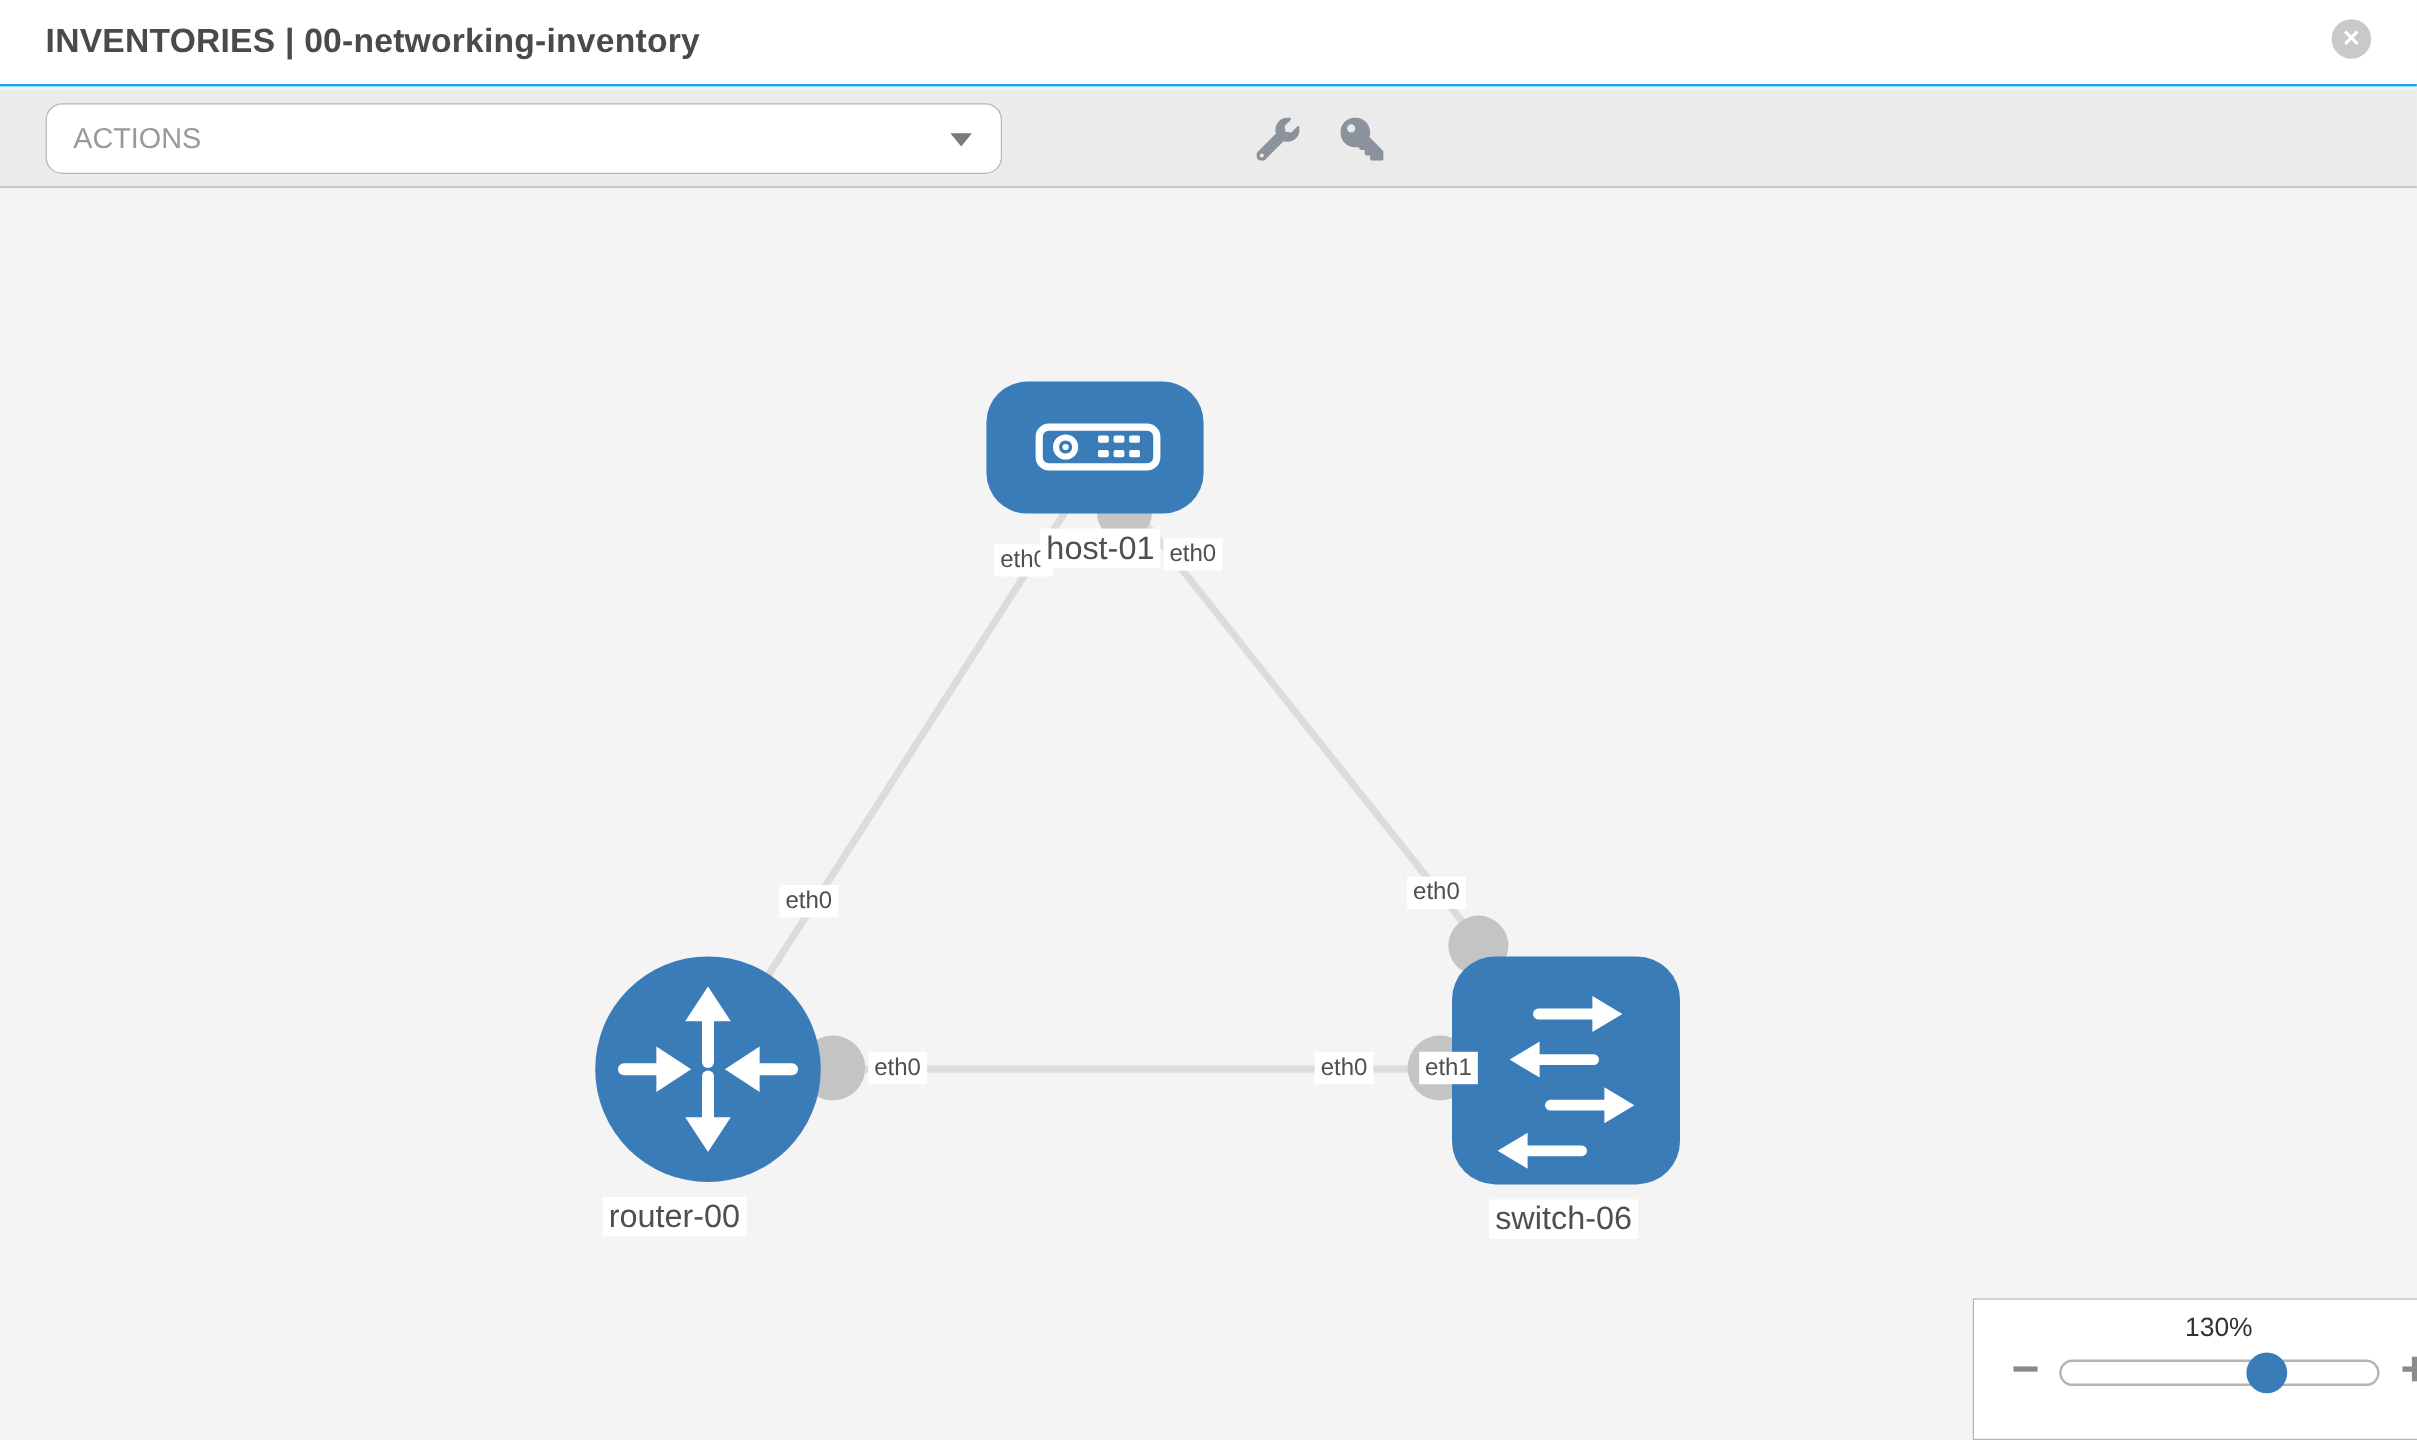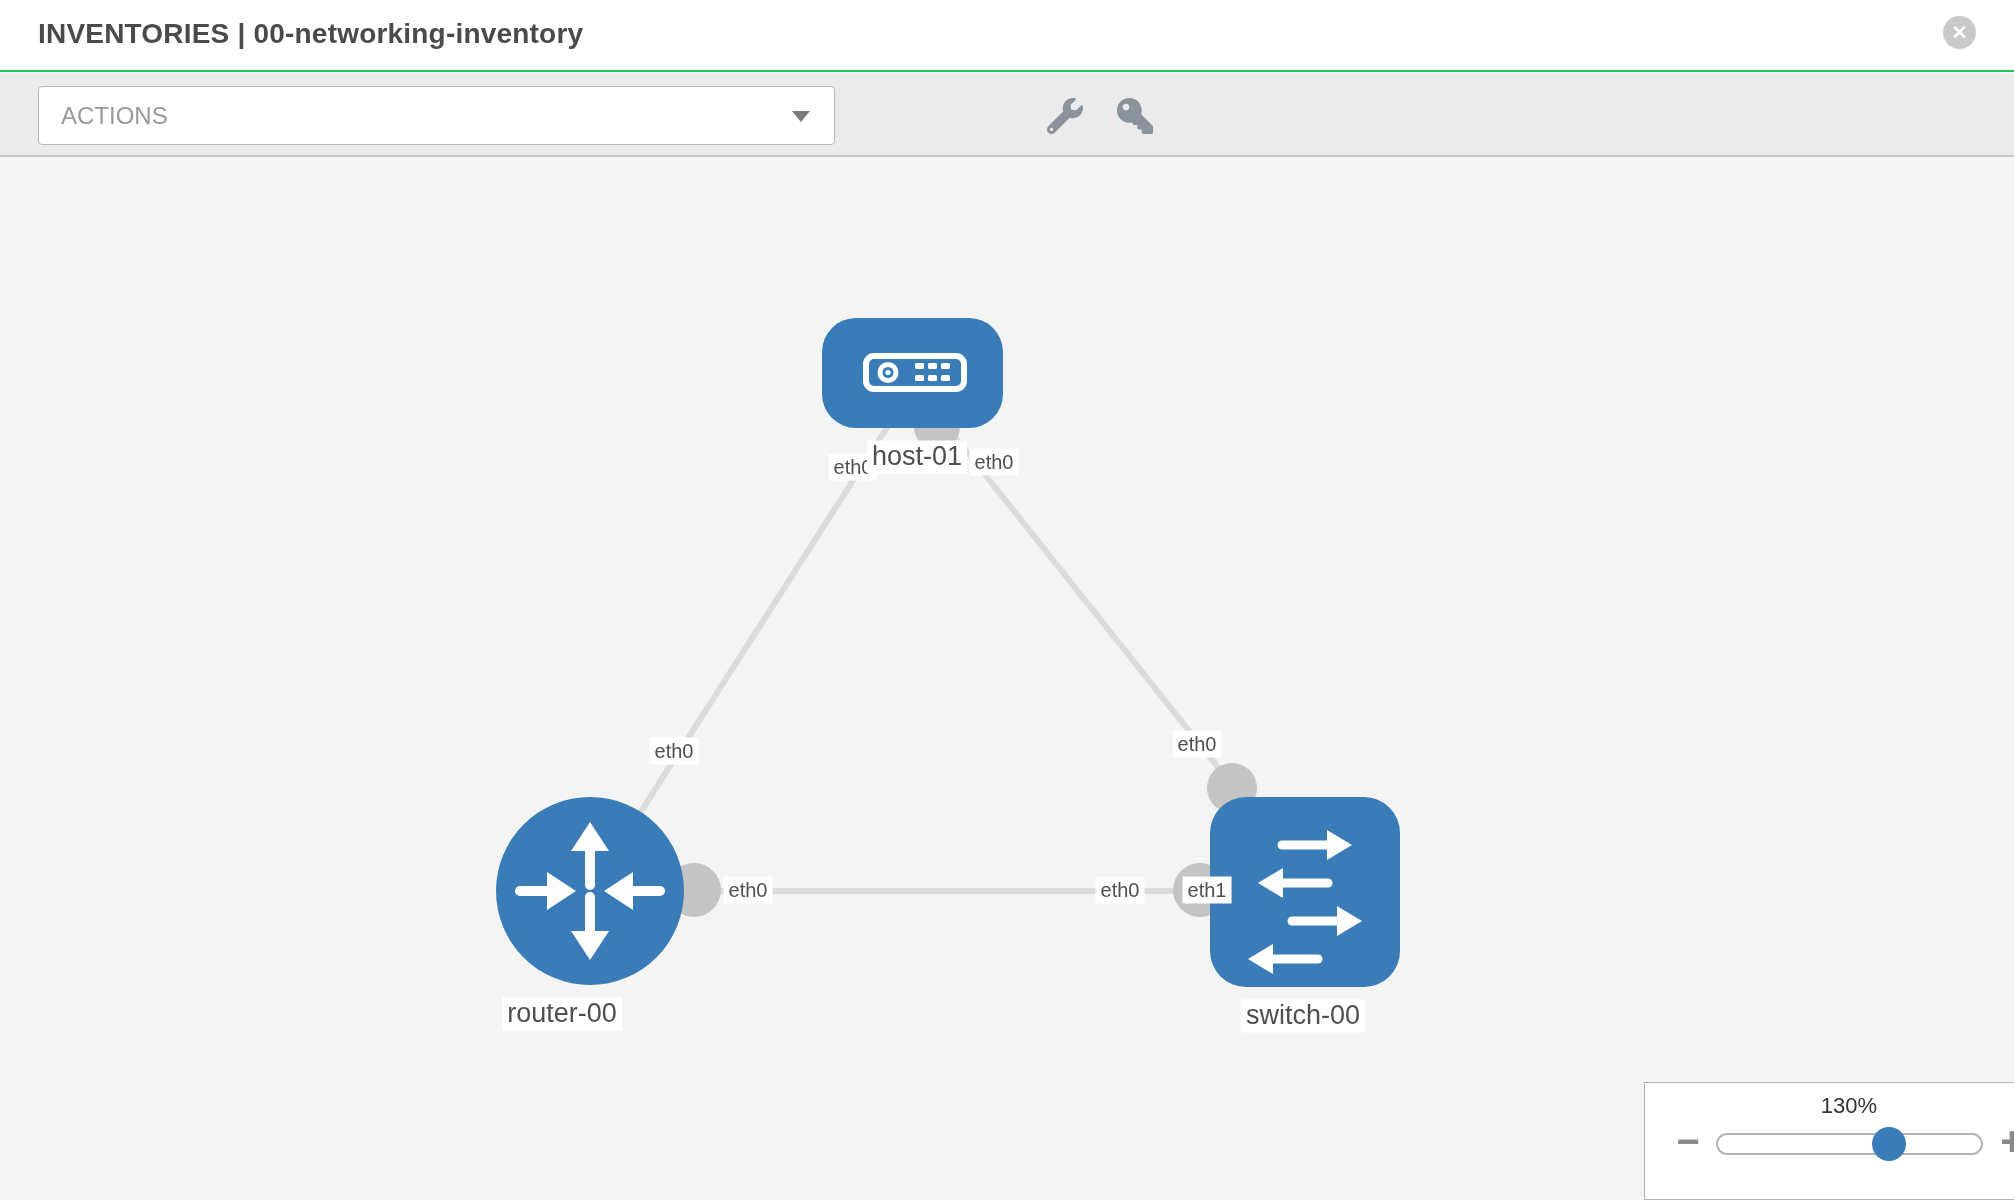--- a/index.html
+++ b/index.html
@@ -2,32 +2,32 @@
 <html><head>
 <meta charset="utf-8">
 <style>
   * { margin:0; padding:0; box-sizing:border-box; }
   html,body { width:2014px; height:1200px; overflow:hidden;
               font-family:"Liberation Sans", sans-serif; background:#f4f4f4; }
   .stage { position:absolute; inset:0; }
 
   
   .header { position:absolute; left:0; top:0; width:2014px; height:72px;
-            background:#ffffff; border-bottom:2px solid #22c55e; }
+            background:#ffffff; border-bottom:2px solid #0ea5e9; }
   .title { position:absolute; left:38px; top:18px; font-size:28px; font-weight:bold;
            color:#4a4a4a; letter-spacing:.2px; }
   .close-btn { position:absolute; right:38px; top:16px; width:33px; height:33px;
                border-radius:50%; background:#c9c9c9; color:#ffffff; text-align:center;
                line-height:33px; font-size:19px; font-weight:bold; cursor:pointer; }
 
   
   .toolbar { position:absolute; left:0; top:74px; width:2014px; height:83px;
              background:#ebebeb; border-bottom:2px solid #c9c9c9; }
   .select-box { position:absolute; top:12px; height:59px; background:#ffffff;
-                border:1px solid #b7b7b7; border-radius:4px; display:flex;
+                border:1px solid #b7b7b7; border-radius:14px; display:flex;
                 align-items:center; padding:0 22px; color:#999999; font-size:24px; }
   .select-box .caret { position:absolute; right:24px; top:50%; margin-top:-5px;
                 width:0; height:0; border-left:9px solid transparent;
                 border-right:9px solid transparent; border-top:11px solid #7a7a7a; }
   .actions-box { left:38px;  width:797px; }
   .search-box  { left:1183px; width:795px; }
   .tool-icon { position:absolute; top:24px; width:36px; height:36px; cursor:pointer; }
   .tool-icon svg { width:100%; height:100%; fill:#8a929b; }
   .wrench-pos { left:1047px; }
   .key-pos    { left:1117px; }
@@ -157,21 +157,21 @@
     <div class="chip eth-chip" style="left:994px; top:305px;">eth0</div>
 
     <div class="chip eth-chip" style="left:674px; top:594px;">eth0</div>
     <div class="chip eth-chip" style="left:1197px; top:587px;">eth0</div>
 
     <div class="chip eth-chip" style="left:748px; top:733px;">eth0</div>
     <div class="chip eth-chip" style="left:1120px; top:733px;">eth0</div>
     <div class="chip eth-chip" style="left:1207px; top:733px;">eth1</div>
 
     <div class="chip node-chip" style="left:562px; top:857px;">router-00</div>
-    <div class="chip node-chip" style="left:1303px; top:859px;">switch-00</div>
+    <div class="chip node-chip" style="left:1303px; top:859px;">switch-06</div>
   </div>
 
   <div class="zoom-panel">
     <div class="zoom-value">130%</div>
     <div class="zoom-minus">−</div>
     <div class="zoom-track">
       <div class="zoom-thumb"></div>
     </div>
     <div class="zoom-plus">+</div>
   </div>

